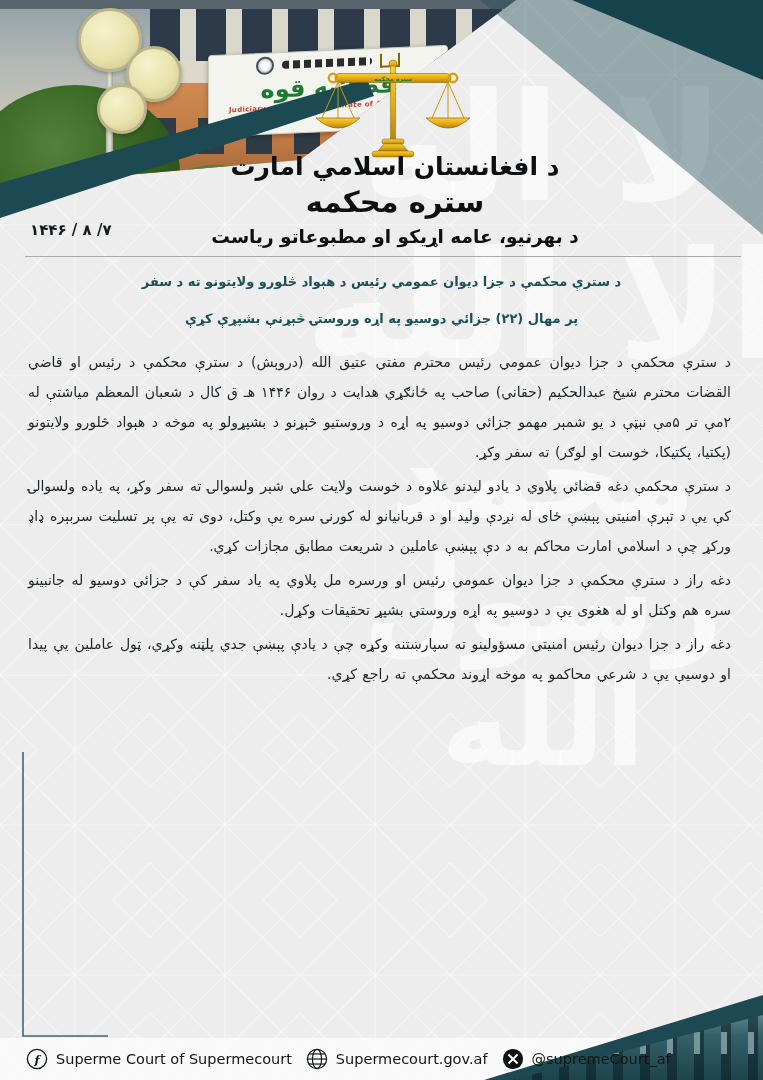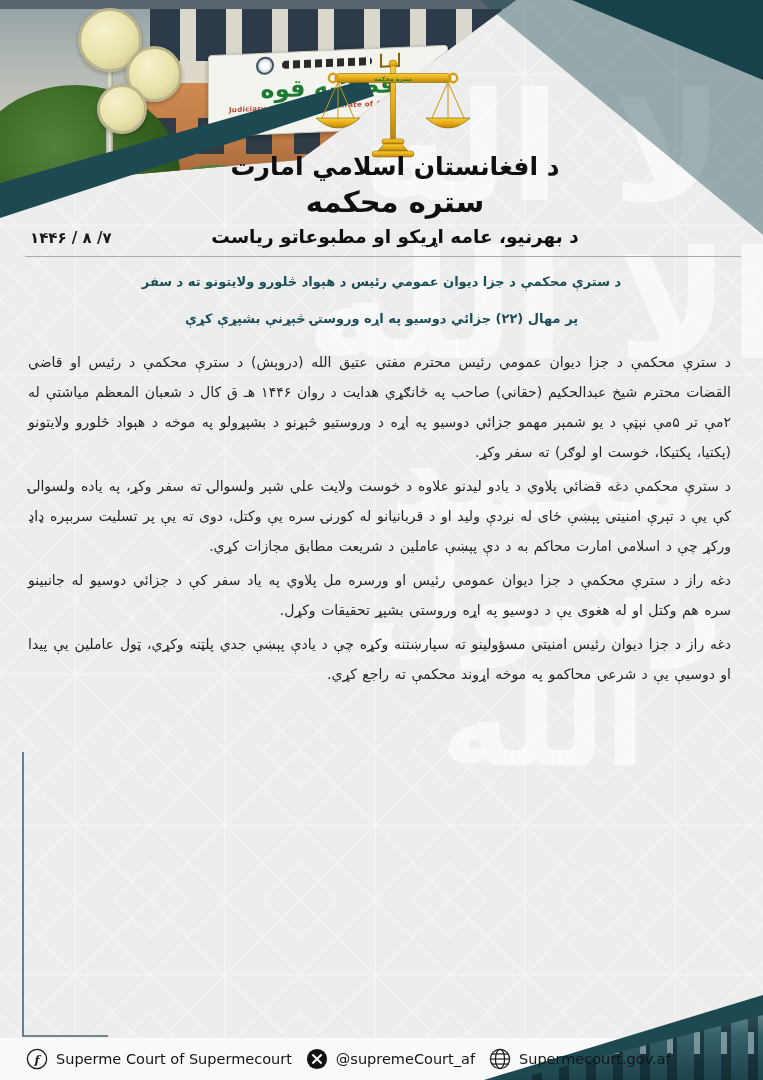--- a/index.html
+++ b/index.html
@@ -73,21 +73,21 @@
   #photo-br .glints{position:absolute;left:0;right:0;top:34%;height:30%;
     background:repeating-linear-gradient(90deg,rgba(196,224,228,.55) 0 6px,rgba(0,0,0,0) 6px 27px);}
   #photo-br .br-sign{position:absolute;left:16%;top:16%;width:64px;height:20px;background:#eef0ea;
     border-radius:2px;text-align:center;color:#1c7a33;font-size:8px;font-weight:bold;line-height:20px;}
 
   
   #decor{left:0;top:0;width:763px;height:1080px;z-index:2;pointer-events:none;}
 
   
   #logo{left:308px;top:58px;z-index:3;}
-  #hdr-date{left:30px;top:221px;z-index:3;font-size:15px;font-weight:bold;color:#15191b;margin-top:8px;}
+  #hdr-date{left:30px;top:221px;z-index:3;font-size:15px;font-weight:bold;color:#15191b;}
   #hdr-text{left:0;top:152px;width:790px;text-align:center;z-index:3;color:#0d0f10;}
   #emirate-callig{font-size:25px;font-weight:bold;letter-spacing:1px;}
   #court-name{font-size:29px;font-weight:bold;margin-top:4px;}
   #directorate{font-size:18.5px;font-weight:bold;margin-top:7px;}
 
   
   #doc-title{left:36px;top:263px;width:691px;z-index:3;text-align:center;
     color:#1c4f58;font-weight:bold;font-size:13px;line-height:37px;}
   #doc-body{left:28px;top:347px;width:707px;z-index:3;color:#1f2326;}
   #doc-body p{
@@ -216,30 +216,30 @@
 <div id="footer" class="abs">
   <div class="f-item">
     <svg class="f-icon" viewBox="0 0 24 24" xmlns="http://www.w3.org/2000/svg">
       <circle cx="12" cy="12" r="10.5" fill="none" stroke="#15181a" stroke-width="1.4"></circle>
       <text x="12" y="17" font-size="13" font-style="italic" font-weight="bold" fill="#15181a" text-anchor="middle" font-family="DejaVu Serif, serif">f</text>
     </svg>
     <span>Superme Court of Supermecourt</span>
   </div>
   <div class="f-item">
     <svg class="f-icon" viewBox="0 0 24 24" xmlns="http://www.w3.org/2000/svg">
-      <circle cx="12" cy="12" r="11" fill="#101314"></circle>
-      <path d="M7 7 L17 17 M17 7 L7 17" stroke="#ffffff" stroke-width="2.2"></path>
-    </svg>
-    <span>@supremeCourt_af</span>
-  </div>
-  <div class="f-item">
-    <svg class="f-icon" viewBox="0 0 24 24" xmlns="http://www.w3.org/2000/svg">
       <g fill="none" stroke="#15181a" stroke-width="1.3">
         <circle cx="12" cy="12" r="10.5"></circle>
         <ellipse cx="12" cy="12" rx="5" ry="10.5"></ellipse>
         <line x1="1.5" y1="12" x2="22.5" y2="12"></line>
         <line x1="3" y1="6.5" x2="21" y2="6.5"></line>
         <line x1="3" y1="17.5" x2="21" y2="17.5"></line>
       </g>
     </svg>
     <span>Supermecourt.gov.af</span>
   </div>
+  <div class="f-item">
+    <svg class="f-icon" viewBox="0 0 24 24" xmlns="http://www.w3.org/2000/svg">
+      <circle cx="12" cy="12" r="11" fill="#101314"></circle>
+      <path d="M7 7 L17 17 M17 7 L7 17" stroke="#ffffff" stroke-width="2.2"></path>
+    </svg>
+    <span>@supremeCourt_af</span>
+  </div>
 </div>
 
 </body></html>

